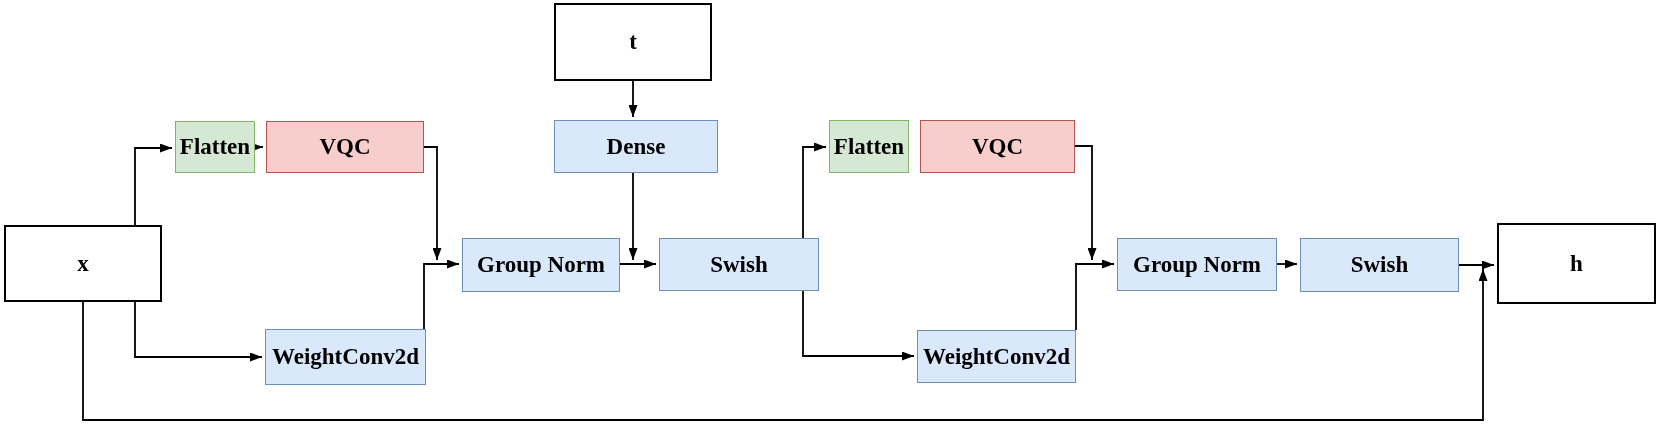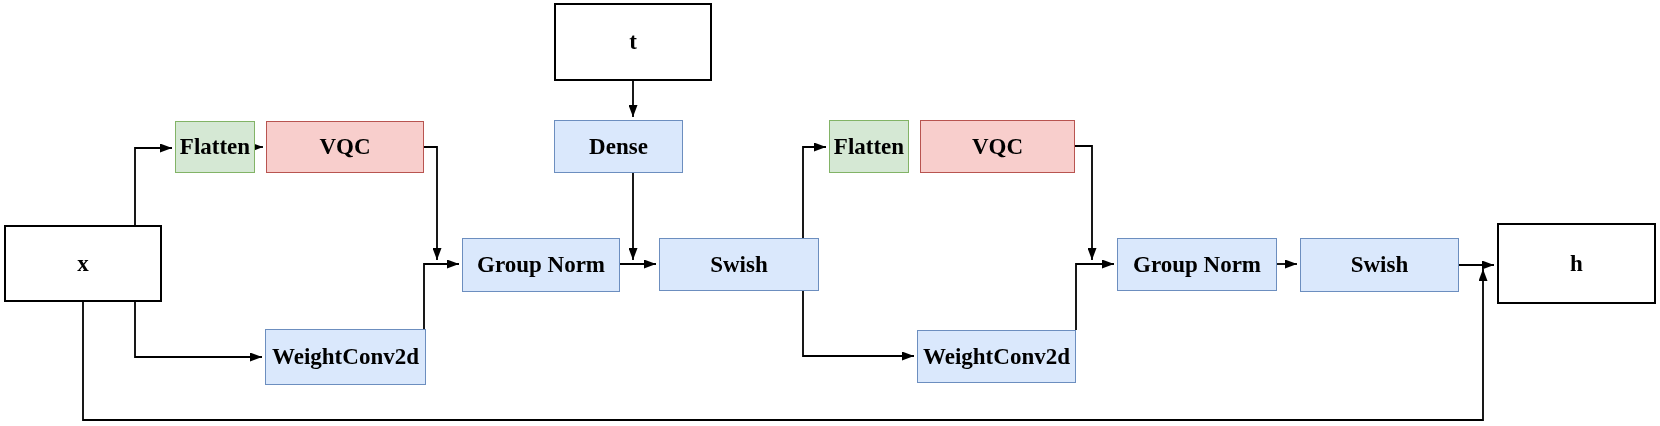--- a/index.html
+++ b/index.html
@@ -80,21 +80,21 @@
   </div>
 
   <div class="node kind-vqc" style="left:266px;top:121px;width:158px;height:52px">
     <span>VQC</span>
   </div>
 
   <div class="node kind-layer" style="left:265px;top:329px;width:161px;height:56px">
     <span>WeightConv2d</span>
   </div>
 
-  <div class="node kind-layer" style="left:554px;top:120px;width:129px;height:53px">
+  <div class="node kind-layer" style="left:554px;top:120px;width:164px;height:53px">
     <span>Dense</span>
   </div>
 
   <div class="node kind-layer" style="left:462px;top:238px;width:158px;height:54px">
     <span>Group Norm</span>
   </div>
 
   <div class="node kind-layer" style="left:659px;top:238px;width:160px;height:53px">
     <span>Swish</span>
   </div>

